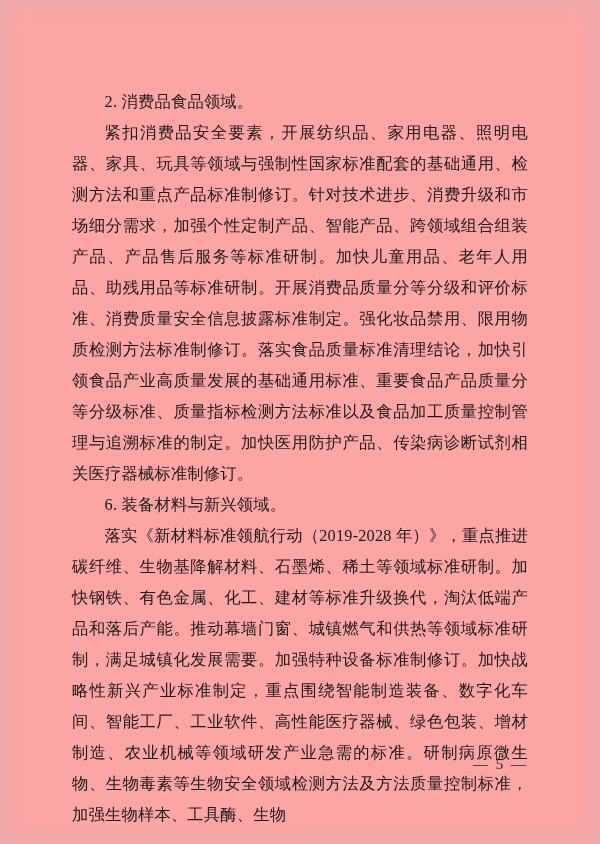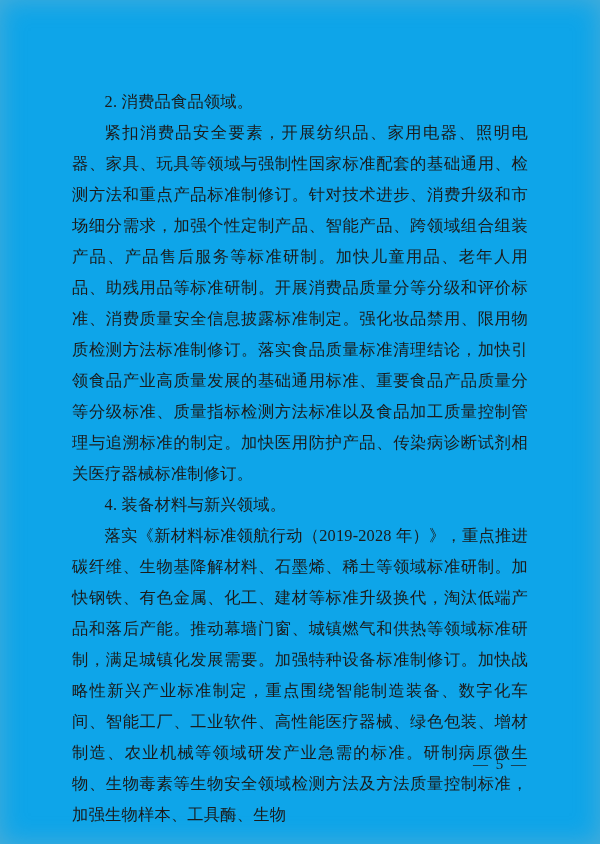--- a/index.html
+++ b/index.html
@@ -10,21 +10,21 @@
     width: 600px;
     height: 844px;
     background: #ffffff;
     font-family: "Liberation Serif", "DejaVu Serif", serif;
     overflow: hidden;
   }
   .page {
     position: relative;
     width: 600px;
     height: 844px;
-    background: #0ea5e9;
+    background: #fca5a5;
     box-sizing: border-box;
   }
   .page-inner {
     position: absolute;
     left: 72px;
     top: 86px;
     width: 456px;
   }
   .para {
     font-size: 16.3px;
@@ -59,21 +59,21 @@
 </head>
 <body>
 
 <div class="page">
   <div class="page-inner">
 
     <p class="para indent">2. 消费品食品领域。</p>
 
     <p class="para indent">紧扣消费品安全要素，开展纺织品、家用电器、照明电器、家具、玩具等领域与强制性国家标准配套的基础通用、检测方法和重点产品标准制修订。针对技术进步、消费升级和市场细分需求，加强个性定制产品、智能产品、跨领域组合组装产品、产品售后服务等标准研制。加快儿童用品、老年人用品、助残用品等标准研制。开展消费品质量分等分级和评价标准、消费质量安全信息披露标准制定。强化妆品禁用、限用物质检测方法标准制修订。落实食品质量标准清理结论，加快引领食品产业高质量发展的基础通用标准、重要食品产品质量分等分级标准、质量指标检测方法标准以及食品加工质量控制管理与追溯标准的制定。加快医用防护产品、传染病诊断试剂相关医疗器械标准制修订。</p>
 
-    <p class="para indent">4. 装备材料与新兴领域。</p>
+    <p class="para indent">6. 装备材料与新兴领域。</p>
 
     <p class="para indent">落实《新材料标准领航行动（2019-2028 年）》，重点推进碳纤维、生物基降解材料、石墨烯、稀土等领域标准研制。加快钢铁、有色金属、化工、建材等标准升级换代，淘汰低端产品和落后产能。推动幕墙门窗、城镇燃气和供热等领域标准研制，满足城镇化发展需要。加强特种设备标准制修订。加快战略性新兴产业标准制定，重点围绕智能制造装备、数字化车间、智能工厂、工业软件、高性能医疗器械、绿色包装、增材制造、农业机械等领域研发产业急需的标准。研制病原微生物、生物毒素等生物安全领域检测方法及方法质量控制标准，加强生物样本、工具酶、生物</p>
 
   </div>
 
   <div class="page-number">— 5 —</div>
 
   <div class="edge-shadow"></div>
 </div>
 

